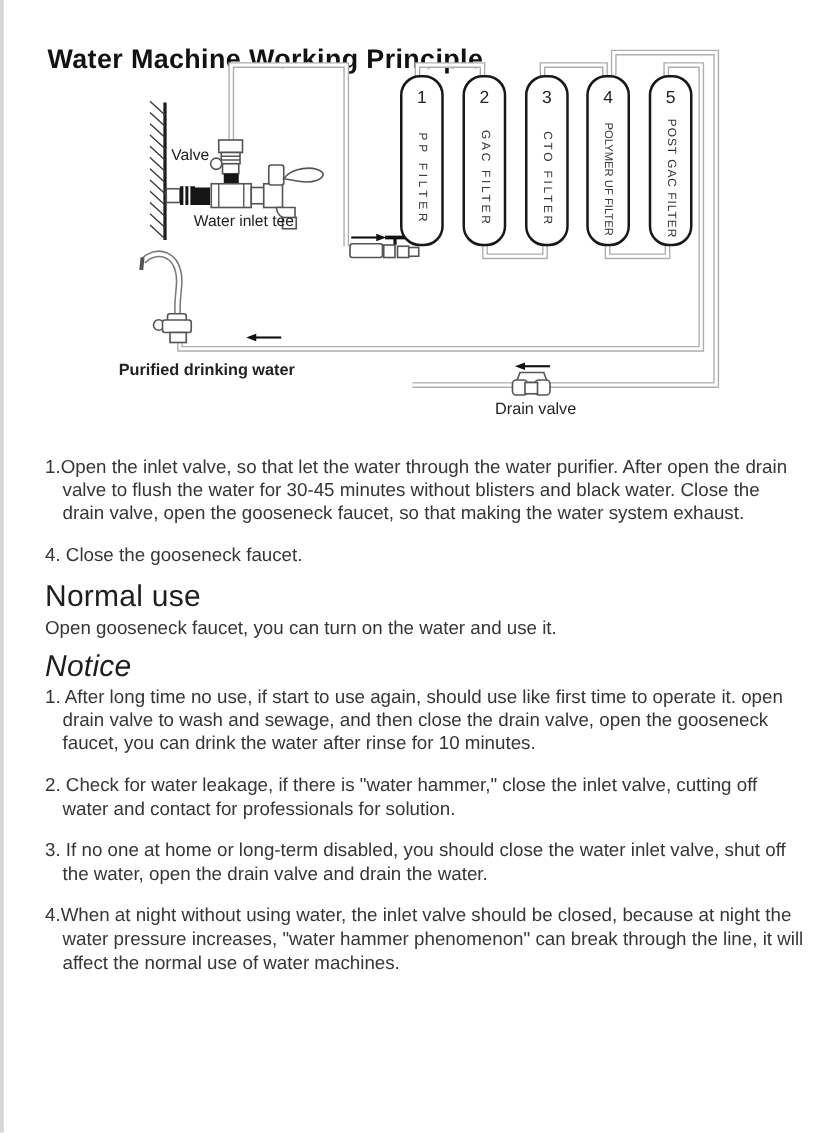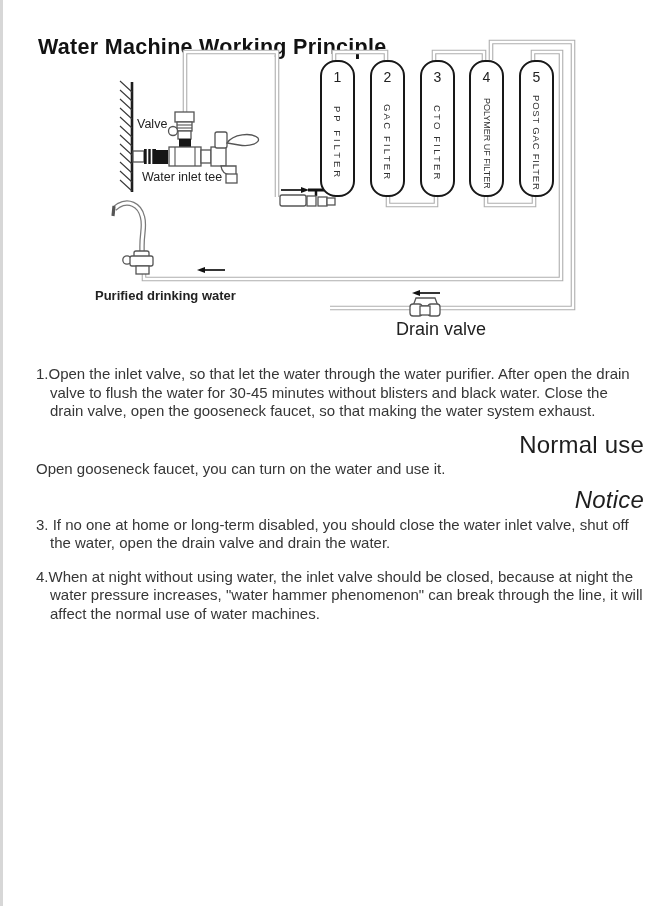--- a/index.html
+++ b/index.html
@@ -33,29 +33,29 @@
     transform: translateX(-50%); writing-mode: vertical-rl; text-orientation: mixed;
     display: block; text-align: center; white-space: nowrap; line-height: 1;
     font-size: 9.5px; color: #333; }
   .f1 .fname { letter-spacing: 3px; }
   .f2 .fname, .f3 .fname { letter-spacing: 2.2px; }
   .f4 .fname { letter-spacing: 0; font-size: 9px; }
   .f5 .fname { letter-spacing: 0.8px; }
 
   .dlabel { position: absolute; font-size: 12.5px; color: #222; }
   .lbl-valve { left: 134px; top: 117px; text-align: right; }
-  .lbl-tee { left: 139px; top: 170px; }
+  .lbl-tee { left: 152px; top: 170px; }
   .lbl-purified { left: 92px; top: 288px; font-size: 13px; font-weight: bold; }
-  .lbl-drain { left: 393px; top: 319px; font-size: 18px; }
+  .lbl-drain { left: 393px; top: 319px; font-size: 13px; }
 
   .content { position: absolute; left: 33px; top: 365px; width: 608px;
     font-size: 15px; line-height: 18.6px; color: #363636; }
   .item { padding-left: 14px; text-indent: -14px; margin-bottom: 15px; }
   .content h2 { font-size: 24px; font-weight: 400; color: #1e1e1e;
-    margin: 9px 0 6px 0; letter-spacing: 0.2px; text-align: right; }
+    margin: 9px 0 6px 0; letter-spacing: 0.2px; }
   .content h2.notice-h { margin-top: 12px; font-style: italic; }
   .plain { margin-bottom: 0; }
 </style>
 </head>
 <body>
 
 <h1 class="page-title">Water Machine Working Principle</h1>
 
 <div class="diagram">
   <svg class="diag-svg" width="665" height="340" viewBox="0 0 665 340">
@@ -173,20 +173,23 @@
   </div>
 
   <div class="dlabel lbl-valve">Valve</div>
   <div class="dlabel lbl-tee">Water inlet tee</div>
   <div class="dlabel lbl-purified">Purified drinking water</div>
   <div class="dlabel lbl-drain">Drain valve</div>
 </div>
 
 <div class="content">
   <p class="item">1.Open the inlet valve, so that let the water through the water purifier. After open the drain valve to flush the water for 30-45 minutes without blisters and black water. Close the drain valve, open the gooseneck faucet, so that making the water system exhaust.</p>
+  <p class="item">4. Close the gooseneck faucet.</p>
 
   <h2>Normal use</h2>
   <p class="plain">Open gooseneck faucet, you can turn on the water and use it.</p>
 
   <h2 class="notice-h">Notice</h2>
+  <p class="item">1. After long time no use, if start to use again, should use like first time to operate it. open drain valve to wash and sewage, and then close the drain valve, open the gooseneck faucet, you can drink the water after rinse for 10 minutes.</p>
+  <p class="item">2. Check for water leakage, if there is "water hammer," close the inlet valve, cutting off water and contact for professionals for solution.</p>
   <p class="item">3. If no one at home or long-term disabled, you should close the water inlet valve, shut off the water, open the drain valve and drain the water.</p>
   <p class="item">4.When at night without using water, the inlet valve should be closed, because at night the water pressure increases, "water hammer phenomenon" can break through the line, it will affect the normal use of water machines.</p>
 </div>
 
 </body></html>

